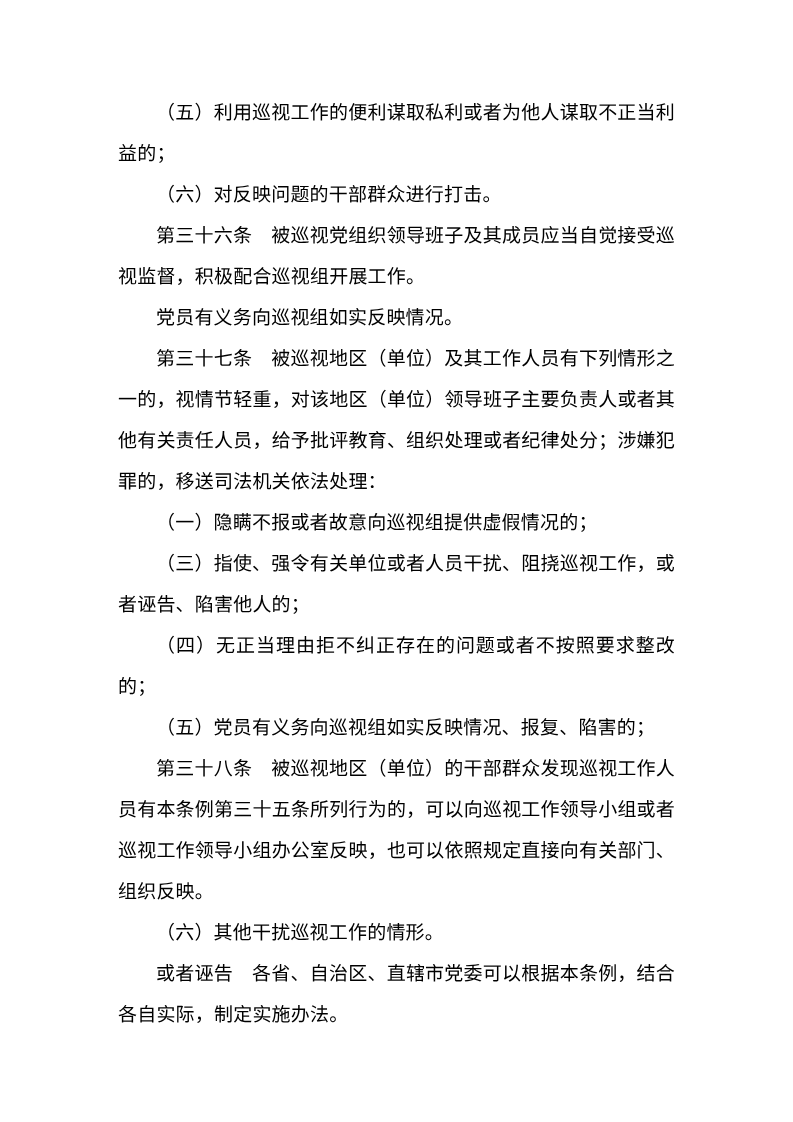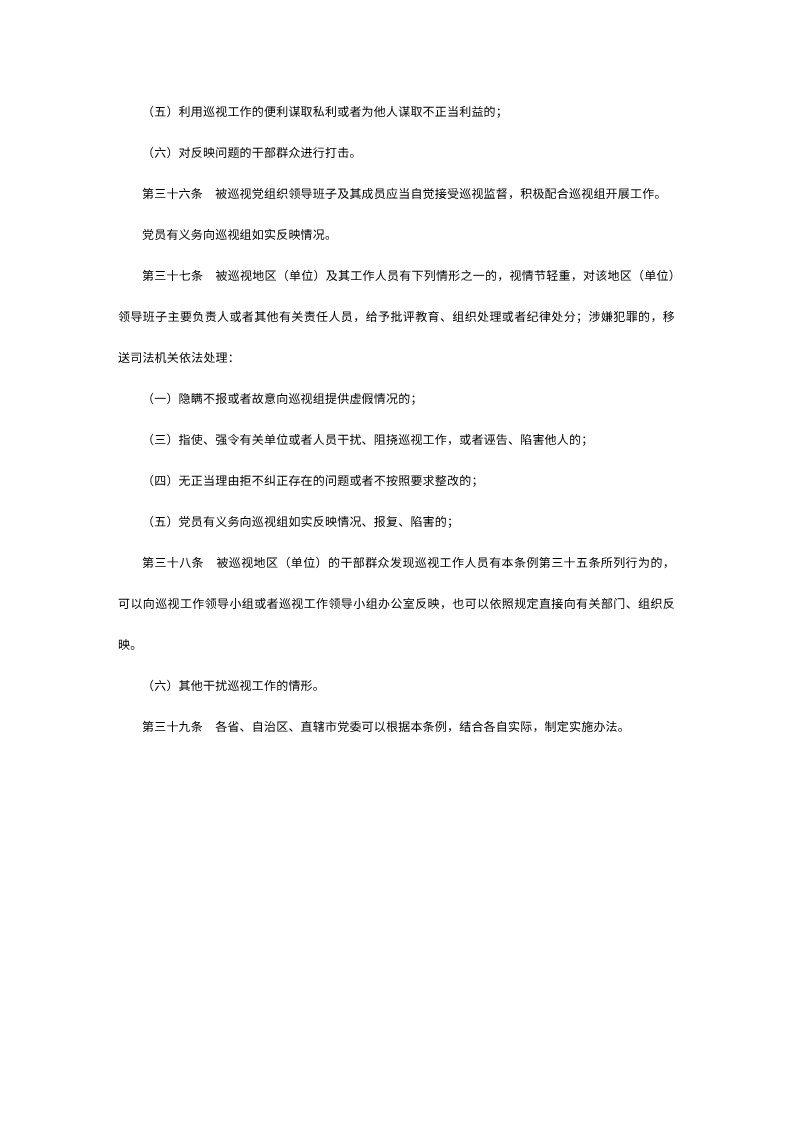--- a/index.html
+++ b/index.html
@@ -16,21 +16,21 @@
   }
   .page {
     position: relative;
     width: 793px;
     height: 1122px;
     background: #ffffff;
     box-sizing: border-box;
     padding: 92px 118px 60px 118px;
   }
   .doc-body {
-    font-size: 12px;
+    font-size: 19px;
     line-height: 41px;
     text-align: justify;
     text-justify: inter-ideograph;
     letter-spacing: 0.2px;
   }
   p.para {
     margin: 0 0 0 0;
     text-indent: 2em;
   }
 </style>
@@ -43,15 +43,15 @@
     <p class="para">（六）对反映问题的干部群众进行打击。</p>
     <p class="para">第三十六条　被巡视党组织领导班子及其成员应当自觉接受巡视监督，积极配合巡视组开展工作。</p>
     <p class="para">党员有义务向巡视组如实反映情况。</p>
     <p class="para">第三十七条　被巡视地区（单位）及其工作人员有下列情形之一的，视情节轻重，对该地区（单位）领导班子主要负责人或者其他有关责任人员，给予批评教育、组织处理或者纪律处分；涉嫌犯罪的，移送司法机关依法处理：</p>
     <p class="para">（一）隐瞒不报或者故意向巡视组提供虚假情况的；</p>
     <p class="para">（三）指使、强令有关单位或者人员干扰、阻挠巡视工作，或者诬告、陷害他人的；</p>
     <p class="para">（四）无正当理由拒不纠正存在的问题或者不按照要求整改的；</p>
     <p class="para">（五）党员有义务向巡视组如实反映情况、报复、陷害的；</p>
     <p class="para">第三十八条　被巡视地区（单位）的干部群众发现巡视工作人员有本条例第三十五条所列行为的，可以向巡视工作领导小组或者巡视工作领导小组办公室反映，也可以依照规定直接向有关部门、组织反映。</p>
     <p class="para">（六）其他干扰巡视工作的情形。</p>
-    <p class="para">第三十九条　各省、自治区、直辖市党委可以根据本条例，结合各自实际，制定实施办法。</p>
+    <p class="para">或者诬告　各省、自治区、直辖市党委可以根据本条例，结合各自实际，制定实施办法。</p>
   </div>
 </div>
 
 </body></html>

